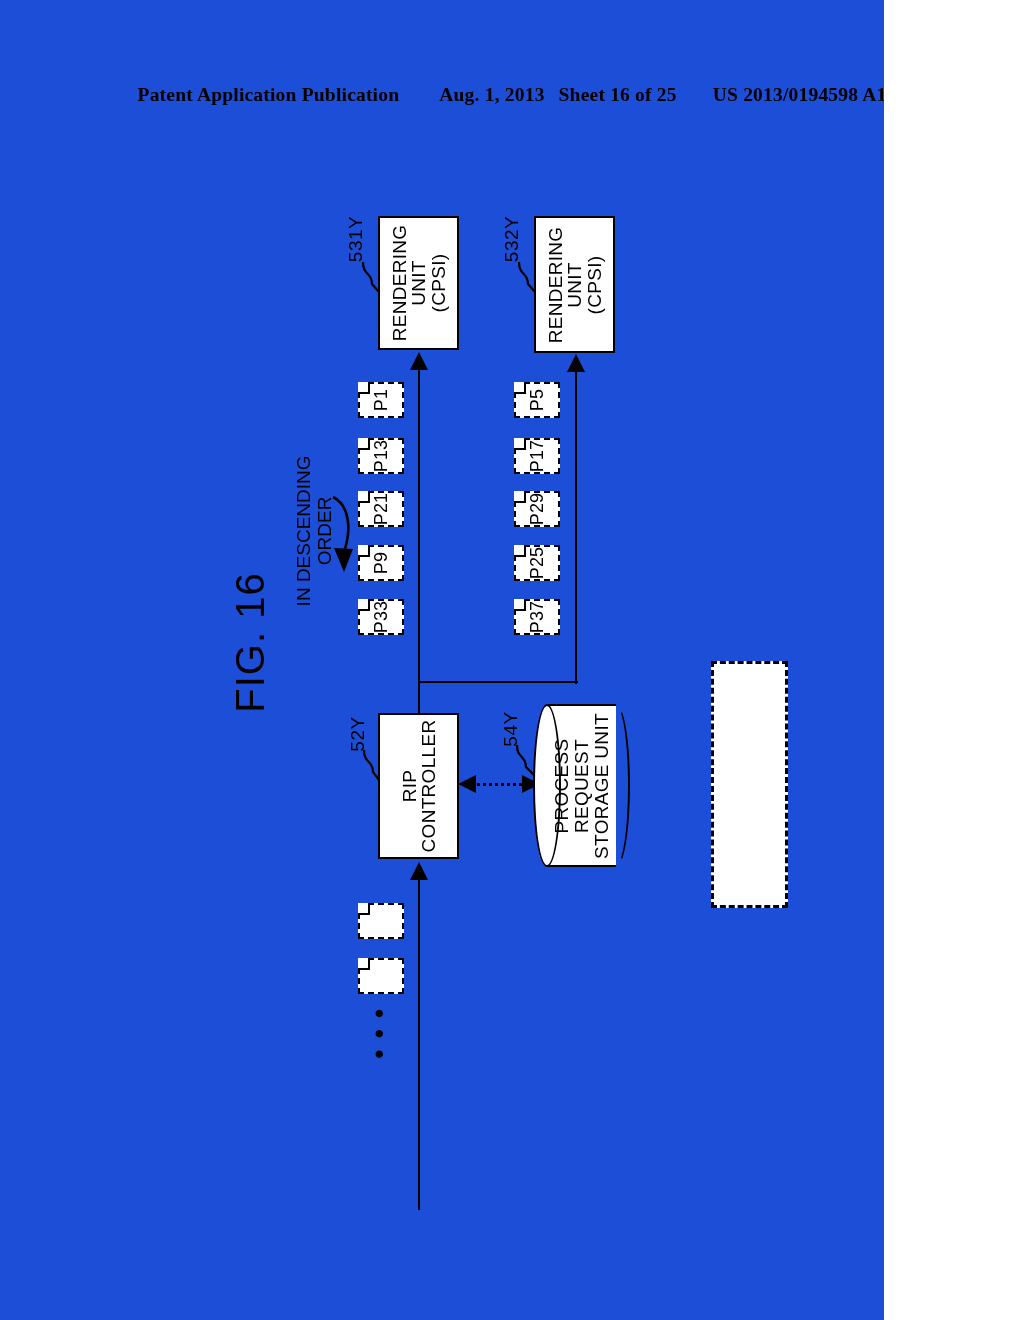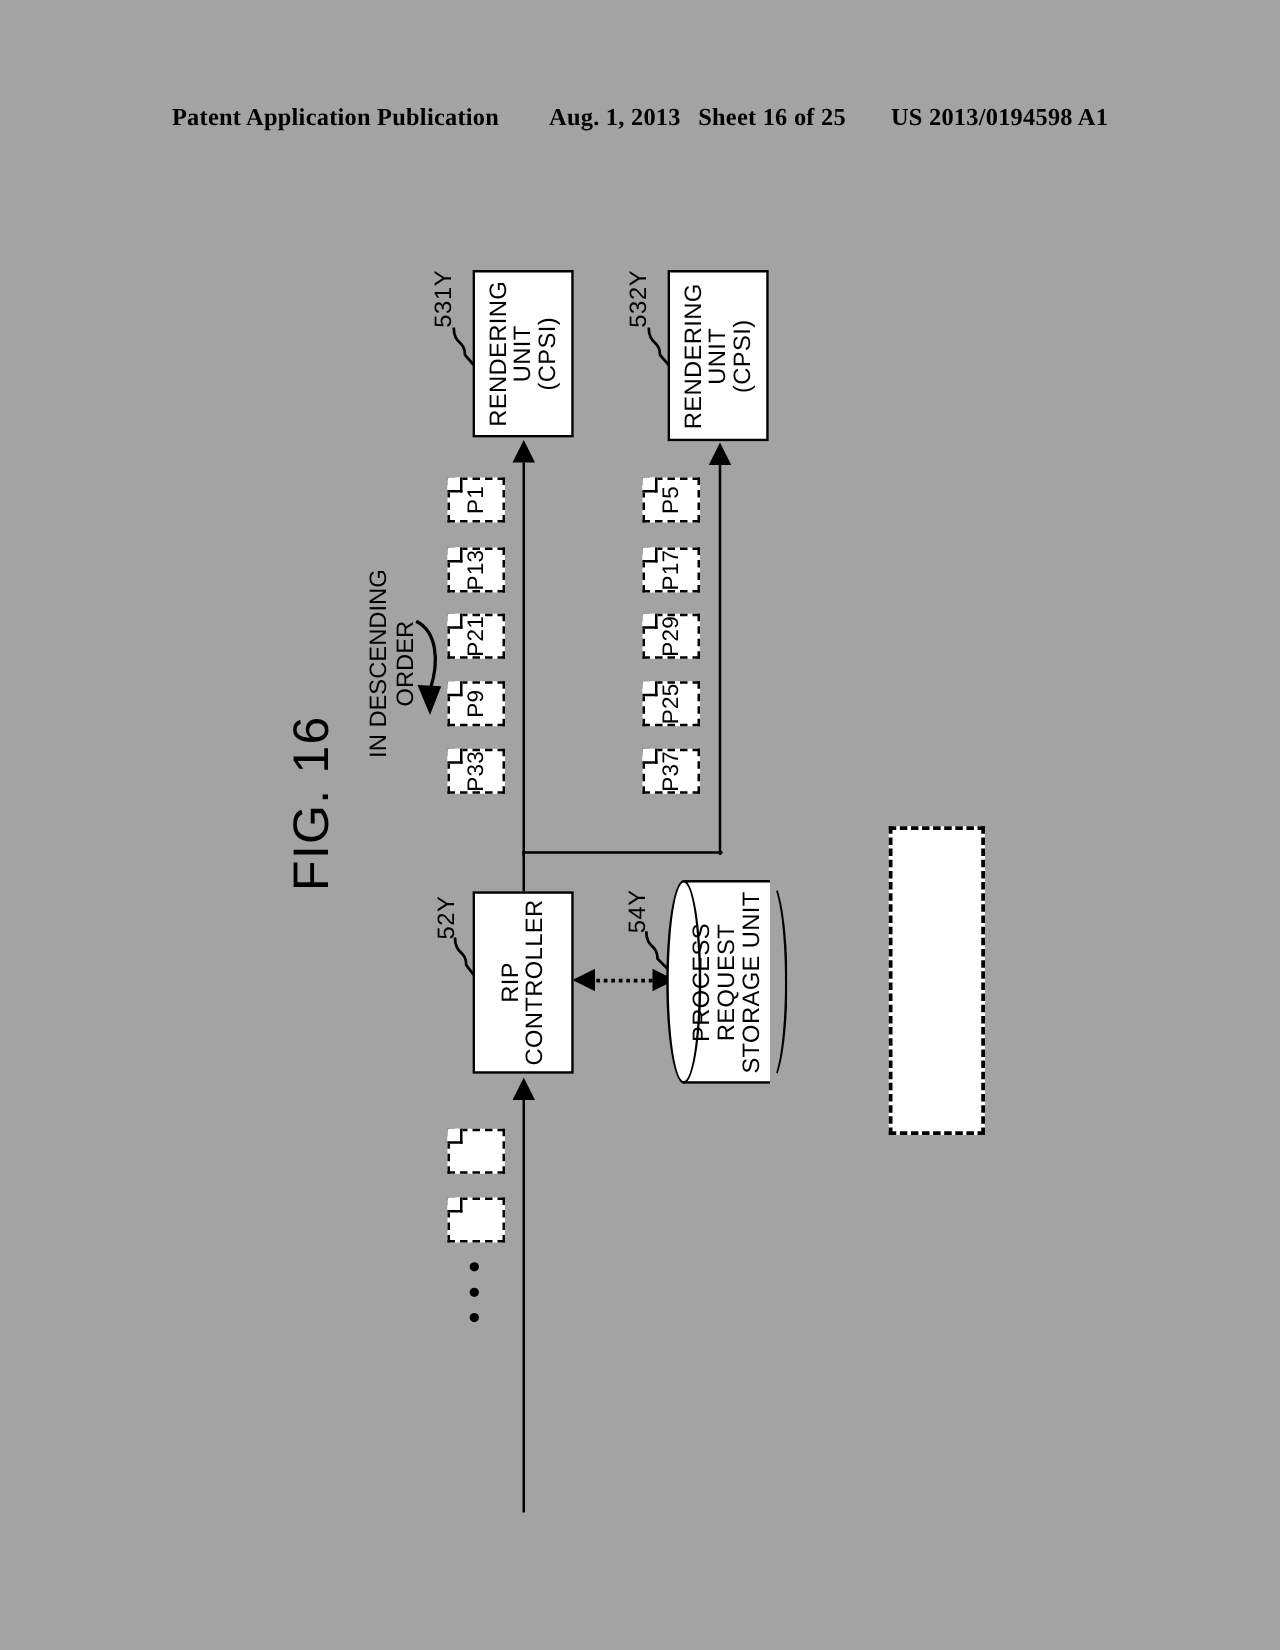--- a/index.html
+++ b/index.html
@@ -6,23 +6,23 @@
     margin: 0;
     padding: 0;
     background: #ffffff;
   }
   body {
     font-family: "Liberation Sans", sans-serif;
     color: #000000;
   }
   #page {
     position: relative;
-    width: 1024px;
+    width: 884px;
     height: 1320px;
-    background: #a3a3a3;
+    background: #1d4ed8;
     overflow: hidden;
   }
 
   
   .pub-header {
     position: absolute;
     top: 84px;
     left: 0;
     width: 1024px;
     text-align: center;

